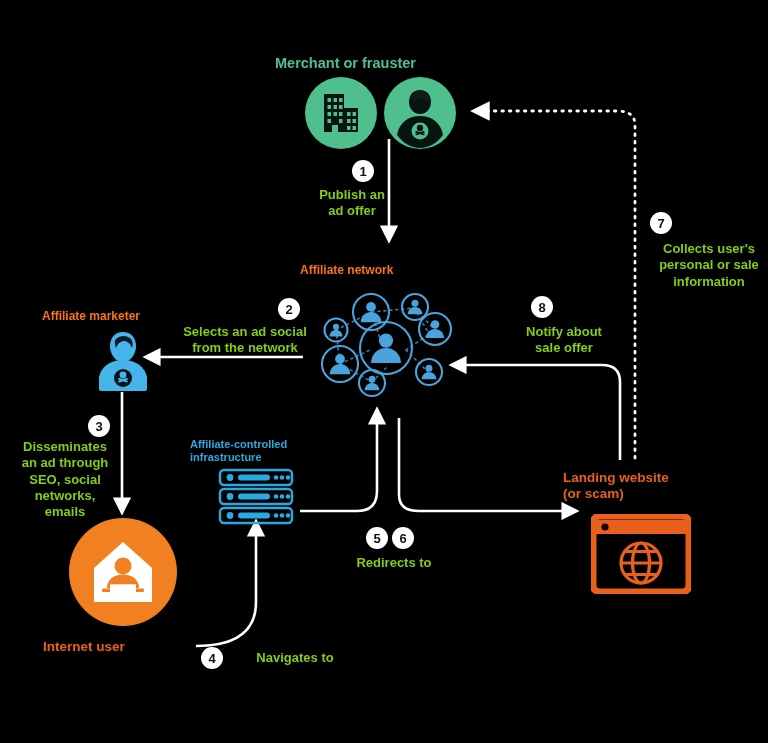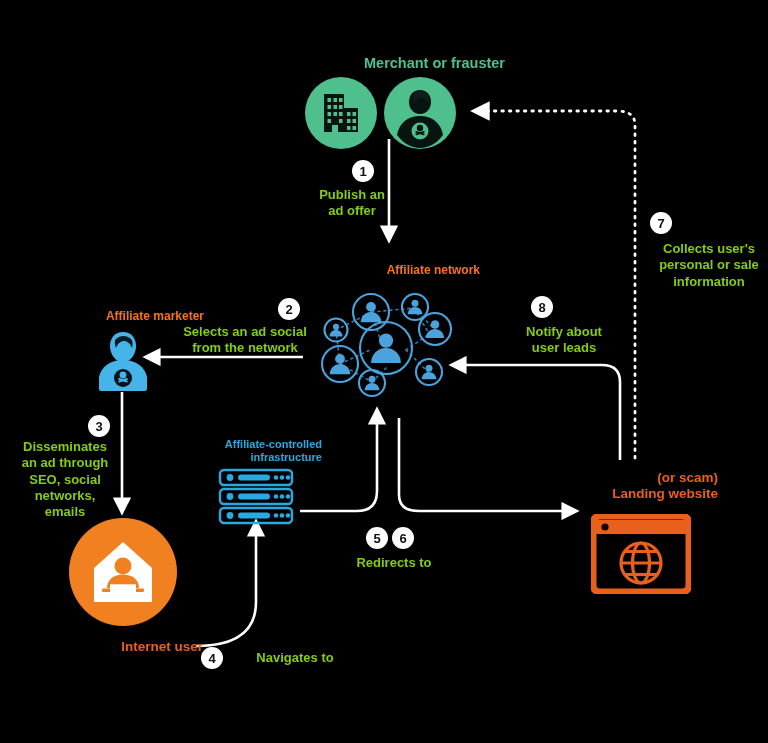--- a/index.html
+++ b/index.html
@@ -3,21 +3,21 @@
 <meta charset="utf-8">
 <title>Affiliate fraud flow diagram</title>
 <style>
   html,body{margin:0;padding:0;background:#000;}
   body{
     width:768px;height:743px;position:relative;overflow:hidden;
     font-family:"Liberation Sans","DejaVu Sans",sans-serif;
     color:#ffffff;
   }
   .node{position:absolute;}
-  .lbl{position:absolute;text-align:right;font-weight:bold;line-height:1.18;}
+  .lbl{position:absolute;text-align:left;font-weight:bold;line-height:1.18;}
   .lbl-green{color:#4fc08d;font-size:14.5px;}
   .lbl-blue{color:#f97316;font-size:12px;}
   .lbl-blue-sm{color:#29a9e1;font-size:11px;}
   .lbl-orange{color:#e8601c;font-size:13.5px;}
   .step-txt{position:absolute;color:#84cc16;font-size:13px;font-weight:bold;line-height:1.25;text-align:center;}
   .step-txt.left{text-align:center;}
   .badge{
     position:absolute;width:22px;height:22px;border-radius:50%;
     background:#ffffff;color:#111;font-size:13px;font-weight:bold;
     display:flex;align-items:center;justify-content:center;
@@ -283,22 +283,22 @@
   <span>5</span>
 </div>
 <div class="badge" style="left:392px;top:527px;">
   <span>6</span>
 </div>
 <div class="step-txt" style="left:324px;top:555px;width:140px;">
   <div>Redirects to</div>
 </div>
 
 <div class="lbl lbl-orange" style="left:563px;top:470px;width:155px;">
+  <div>Landing website</div>
   <div>(or scam)</div>
-  <div>Landing website</div>
 </div>
 
 <div class="node" style="left:591px;top:514px;">
   <svg width="100" height="80" viewBox="0 0 100 80">
     <rect x="2" y="2" width="96" height="76" rx="7" fill="none" stroke="#e8601c" stroke-width="7"></rect>
     <path d="M5 6h90v14H5z" fill="#e8601c"></path>
     <circle cx="14" cy="13" r="3.6" fill="#120502"></circle>
     <g fill="none" stroke="#e8601c" stroke-width="3.2">
       <circle cx="50" cy="49" r="20"></circle>
       <ellipse cx="50" cy="49" rx="8.5" ry="20"></ellipse>
@@ -316,14 +316,14 @@
   <div>Collects user's</div>
   <div>personal or sale</div>
   <div>information</div>
 </div>
 
 <div class="badge" style="left:531px;top:296px;">
   <span>8</span>
 </div>
 <div class="step-txt" style="left:504px;top:324px;width:120px;">
   <div>Notify about</div>
-  <div>user leads</div>
+  <div>sale offer</div>
 </div>
 
 </body></html>

